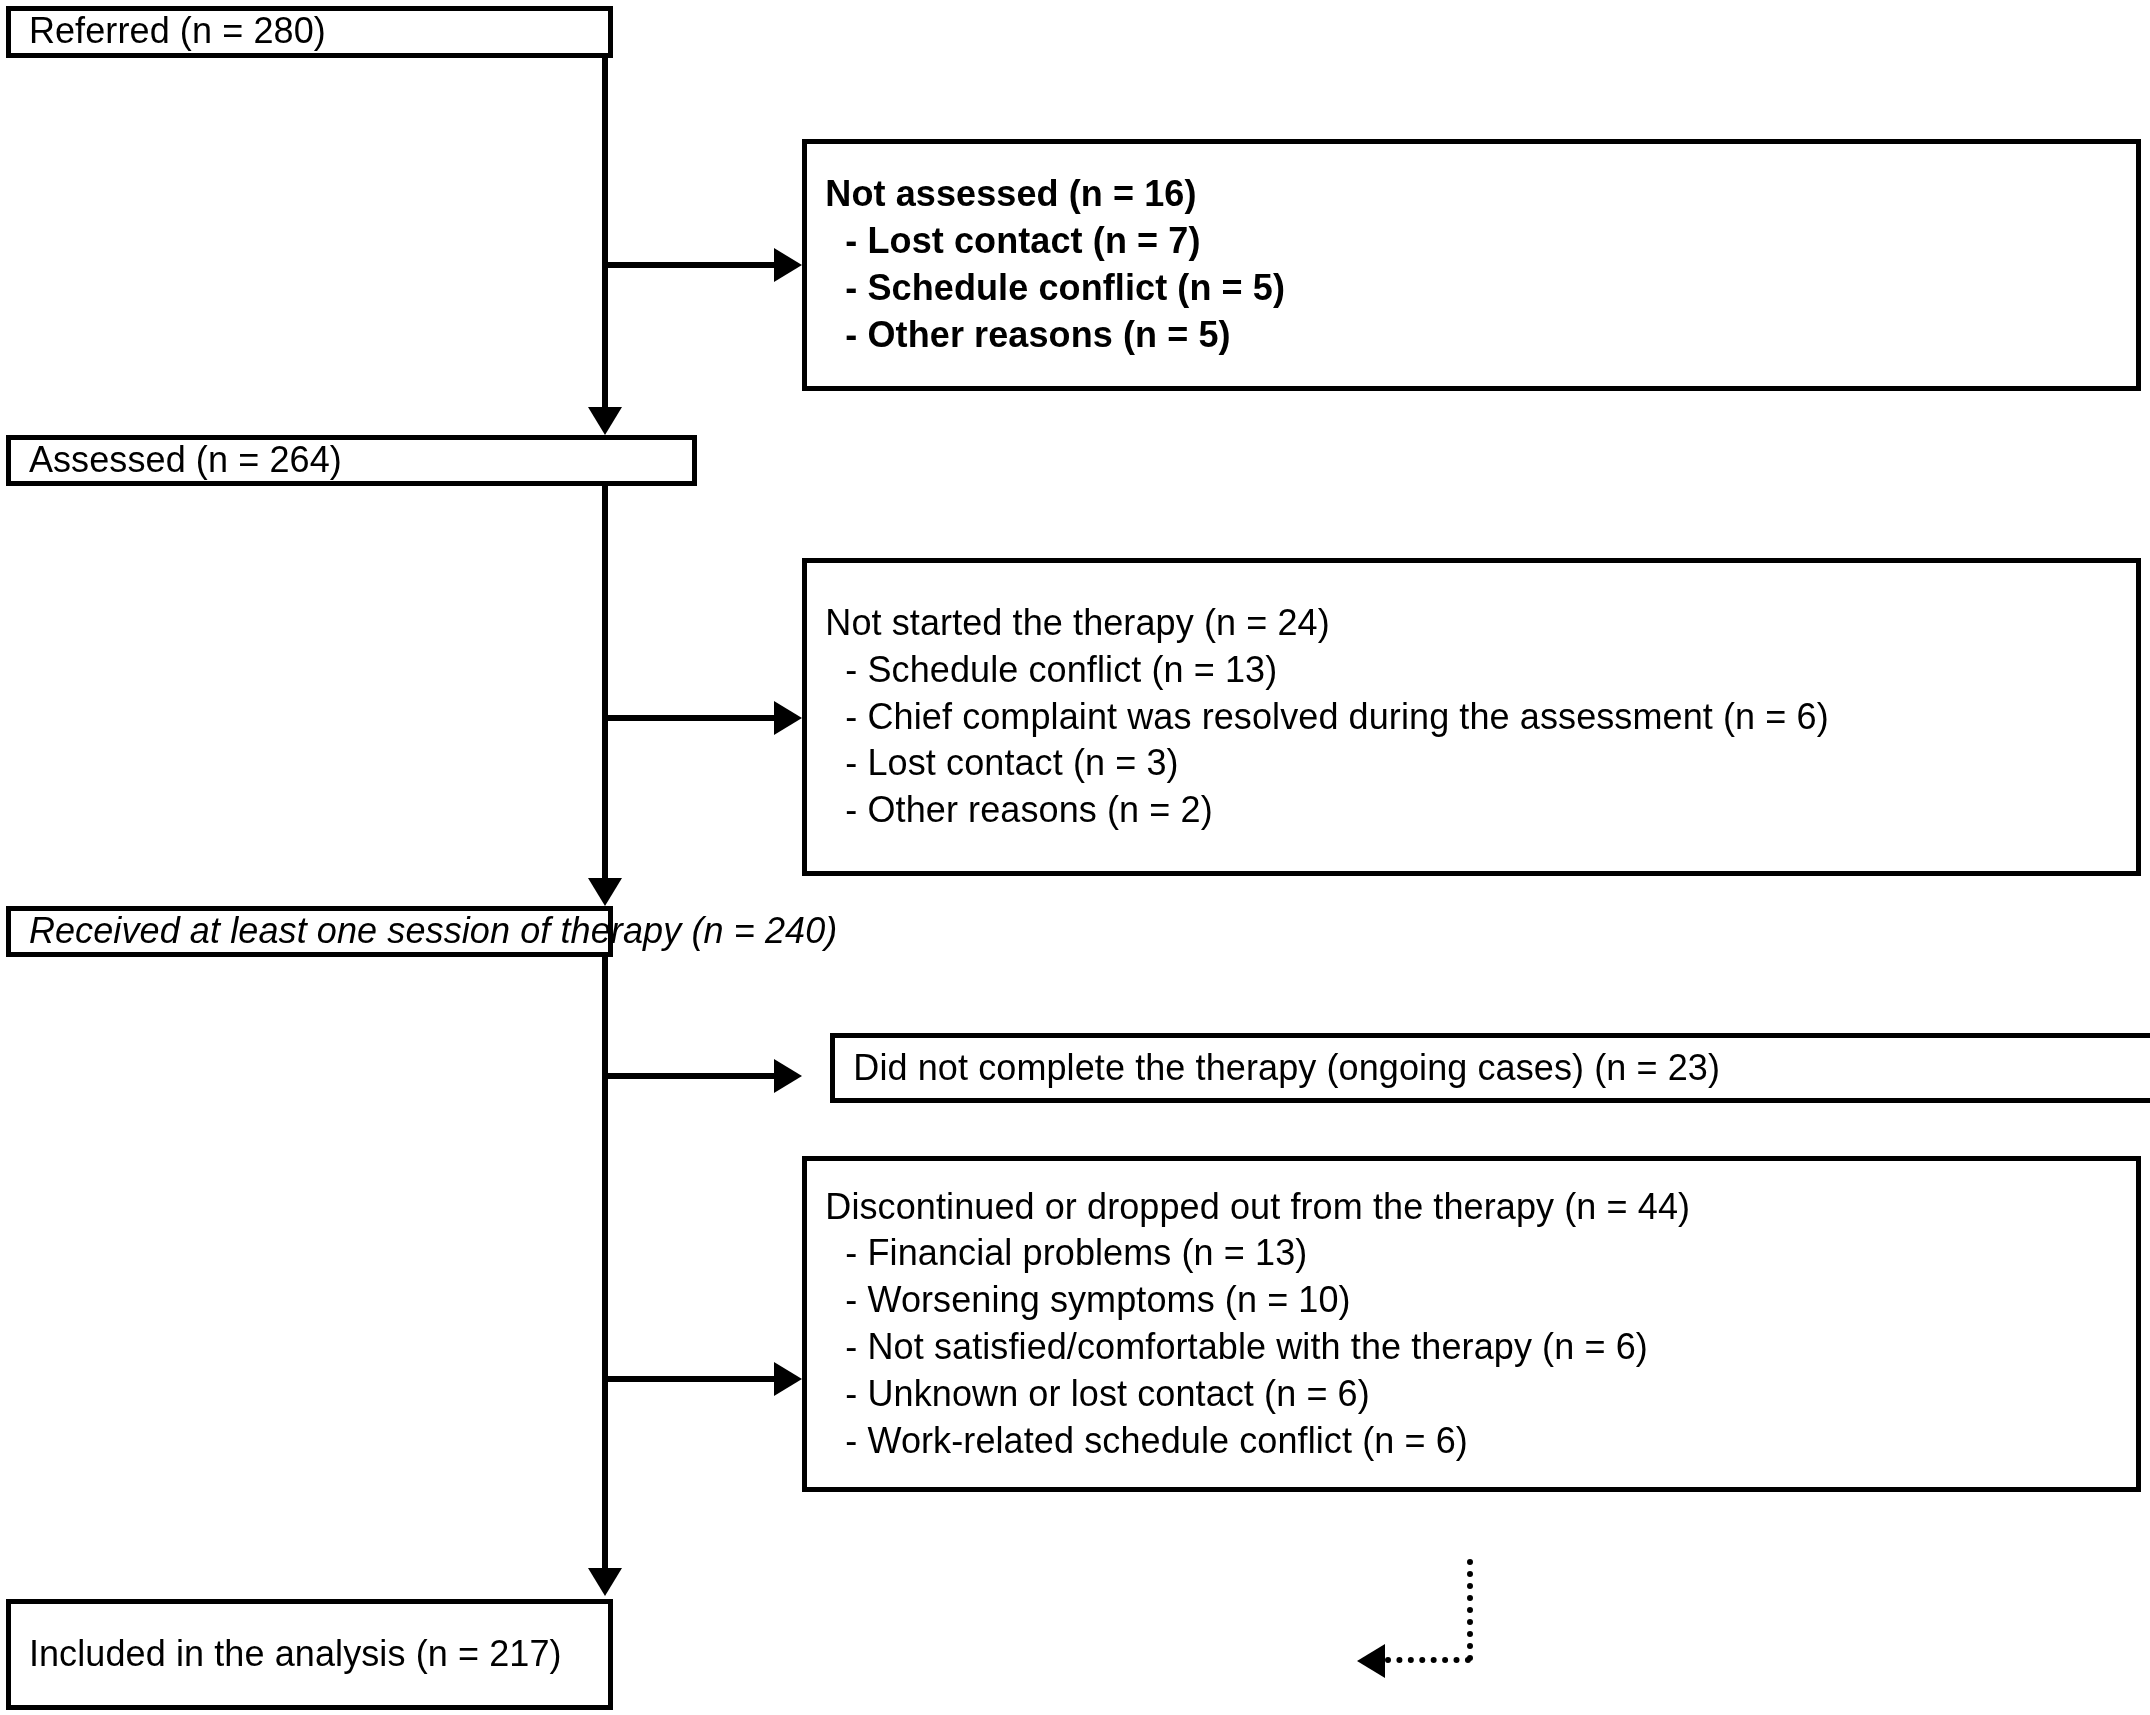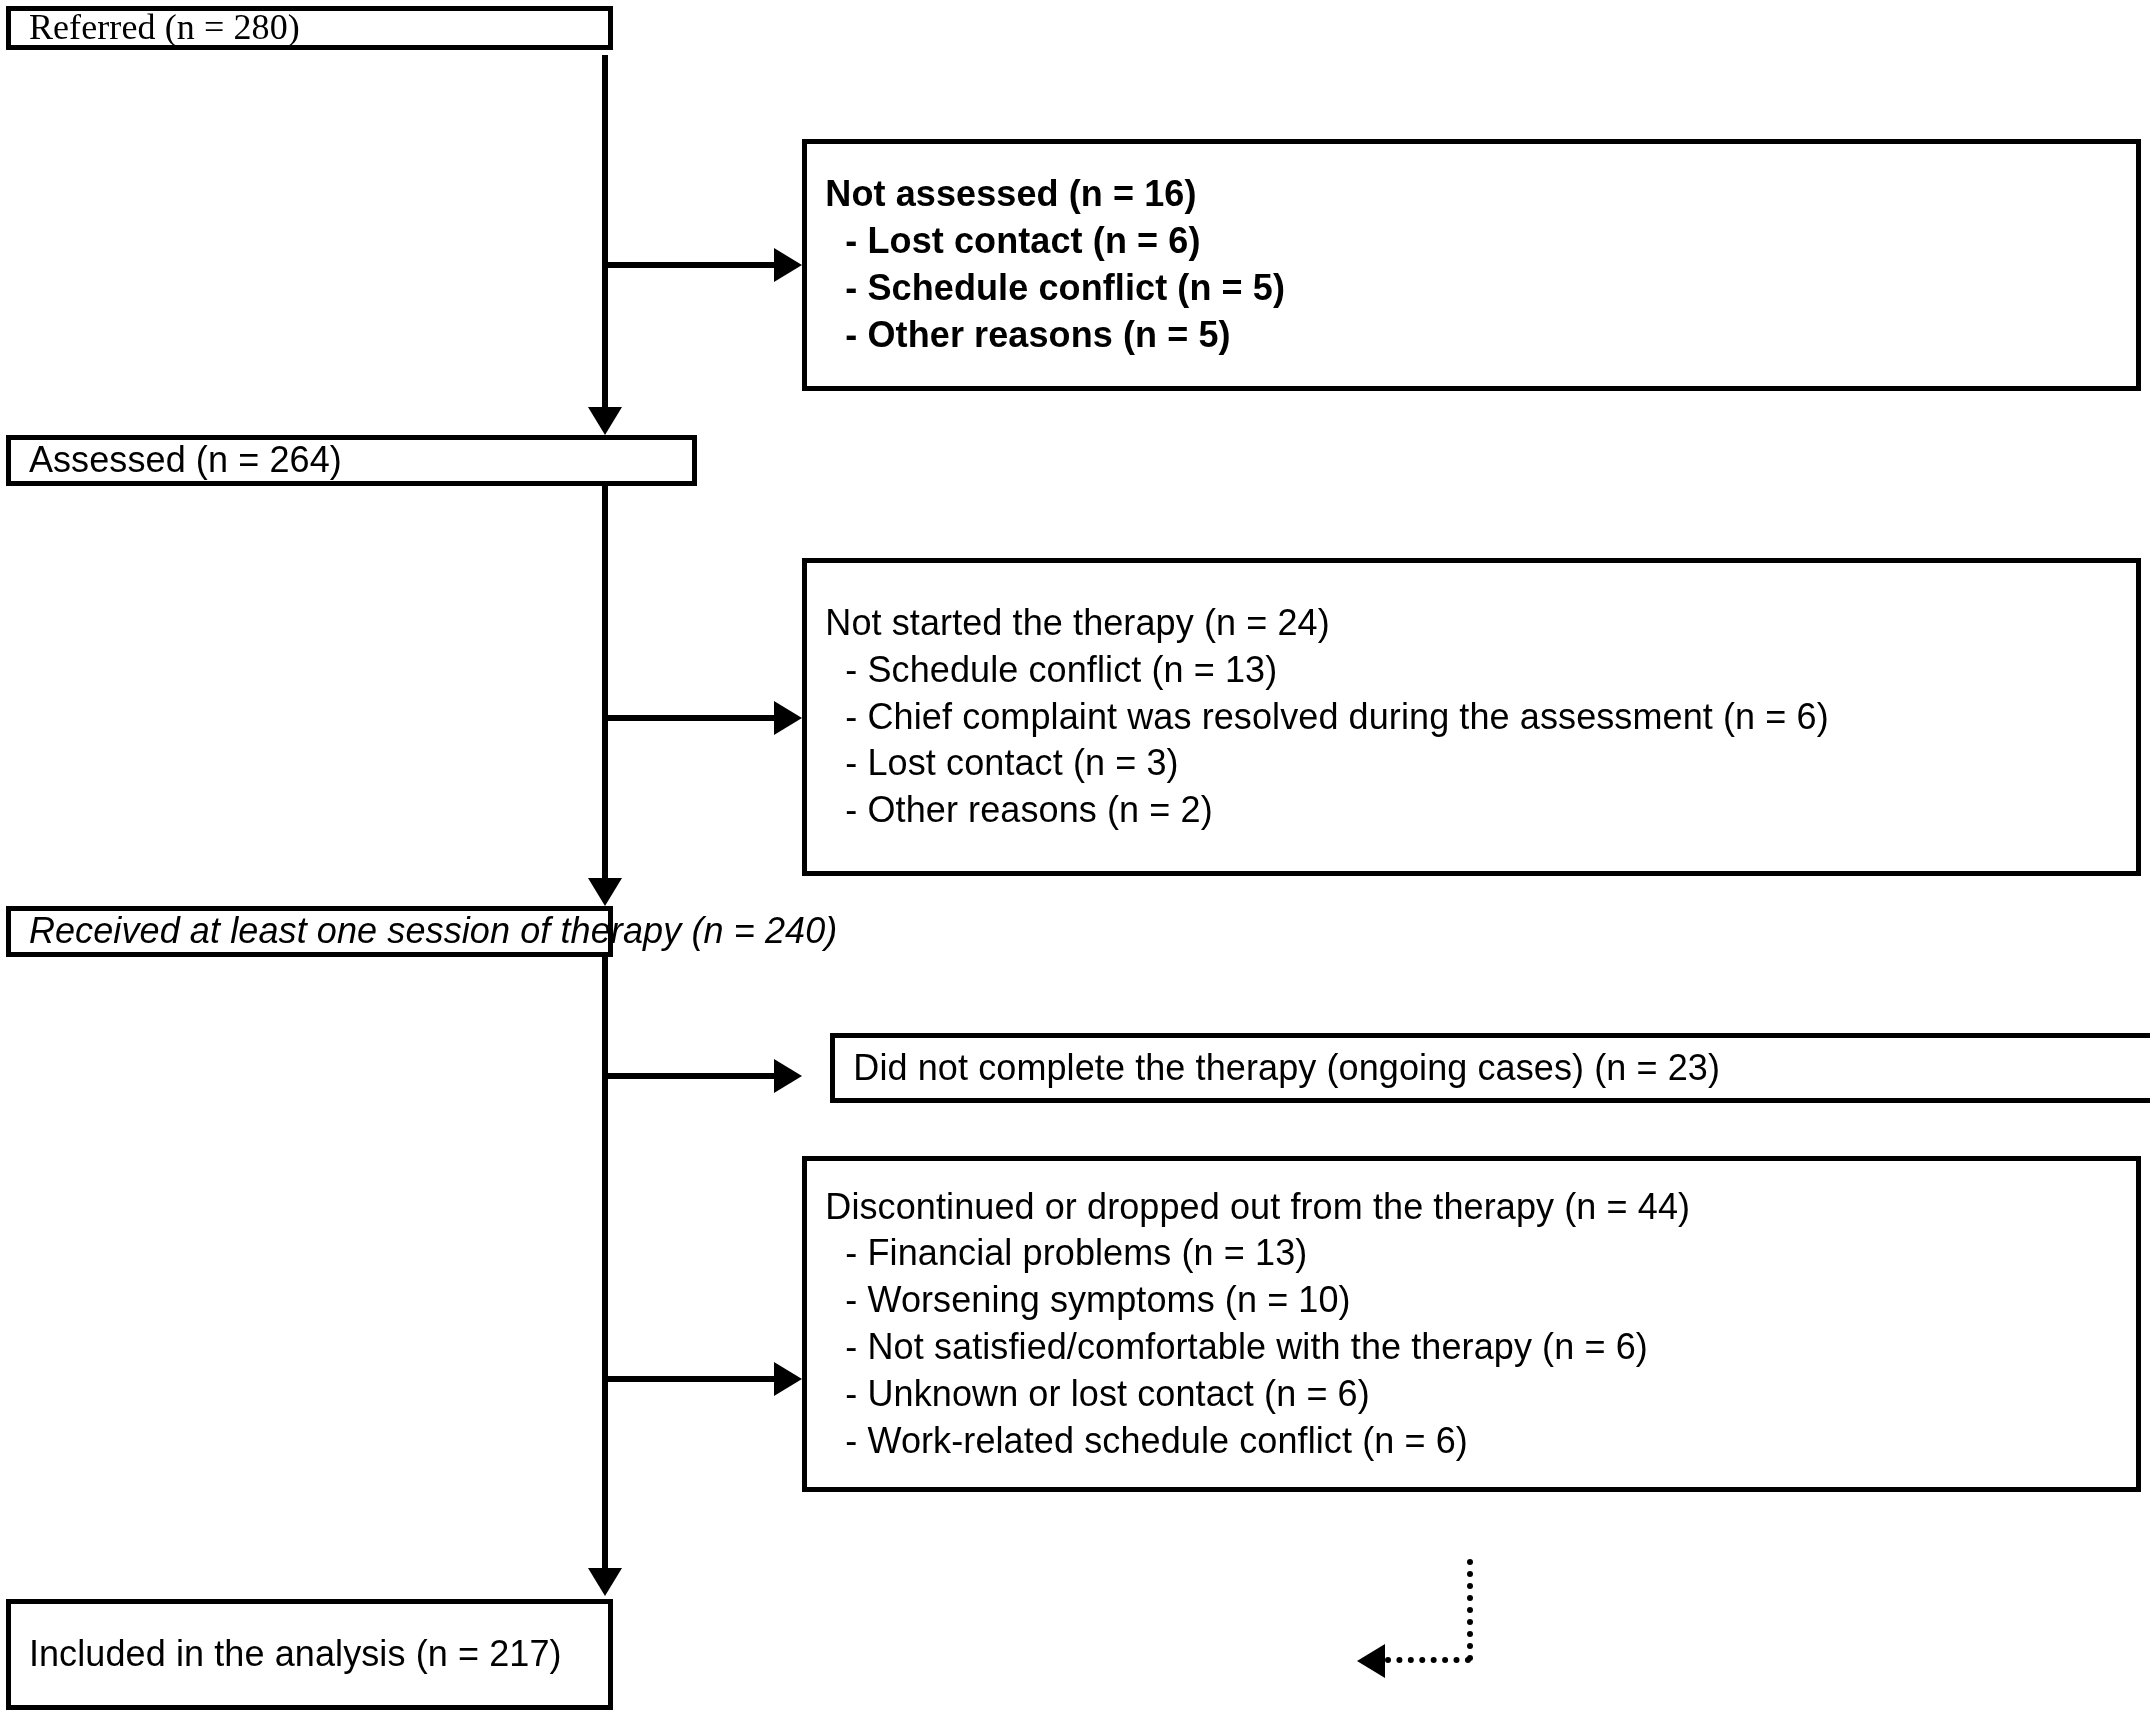--- a/index.html
+++ b/index.html
@@ -85,33 +85,33 @@
     position: absolute;
     height: 0;
     border-top: 6.3px dotted #000000;
   }
 </style>
 </head>
 <body>
 
 <div id="canvas">
 
-  <div class="fbox single" style="left:5.6px; top:5.6px; width:607px; height:44px;font-family:Liberation Serif, serif;">
+  <div class="fbox single" style="left:5.6px; top:5.6px; width:607px; height:52px;">
     <div class="line">Referred (n = 280)</div>
   </div>
 
   <div class="vline" style="left:602px; top:55px; height:353px;"></div>
   <div class="arrow-down" style="left:588px; top:407px;"></div>
 
   <div class="hline" style="left:602px; top:262px; width:176px;"></div>
   <div class="arrow-right" style="left:774px; top:248px;"></div>
 
   <div class="fbox" style="left:802px; top:139px; width:1339px; height:252px;font-weight:bold;">
     <div class="line">Not assessed (n = 16)</div>
-    <div class="line sub">- Lost contact (n = 6)</div>
+    <div class="line sub">- Lost contact (n = 7)</div>
     <div class="line sub">- Schedule conflict (n = 5)</div>
     <div class="line sub">- Other reasons (n = 5)</div>
   </div>
 
   <div class="fbox single" style="left:5.6px; top:435px; width:691px; height:51px;">
     <div class="line">Assessed (n = 264)</div>
   </div>
 
   <div class="vline" style="left:602px; top:486px; height:396px;"></div>
   <div class="arrow-down" style="left:588px; top:878px;"></div>

